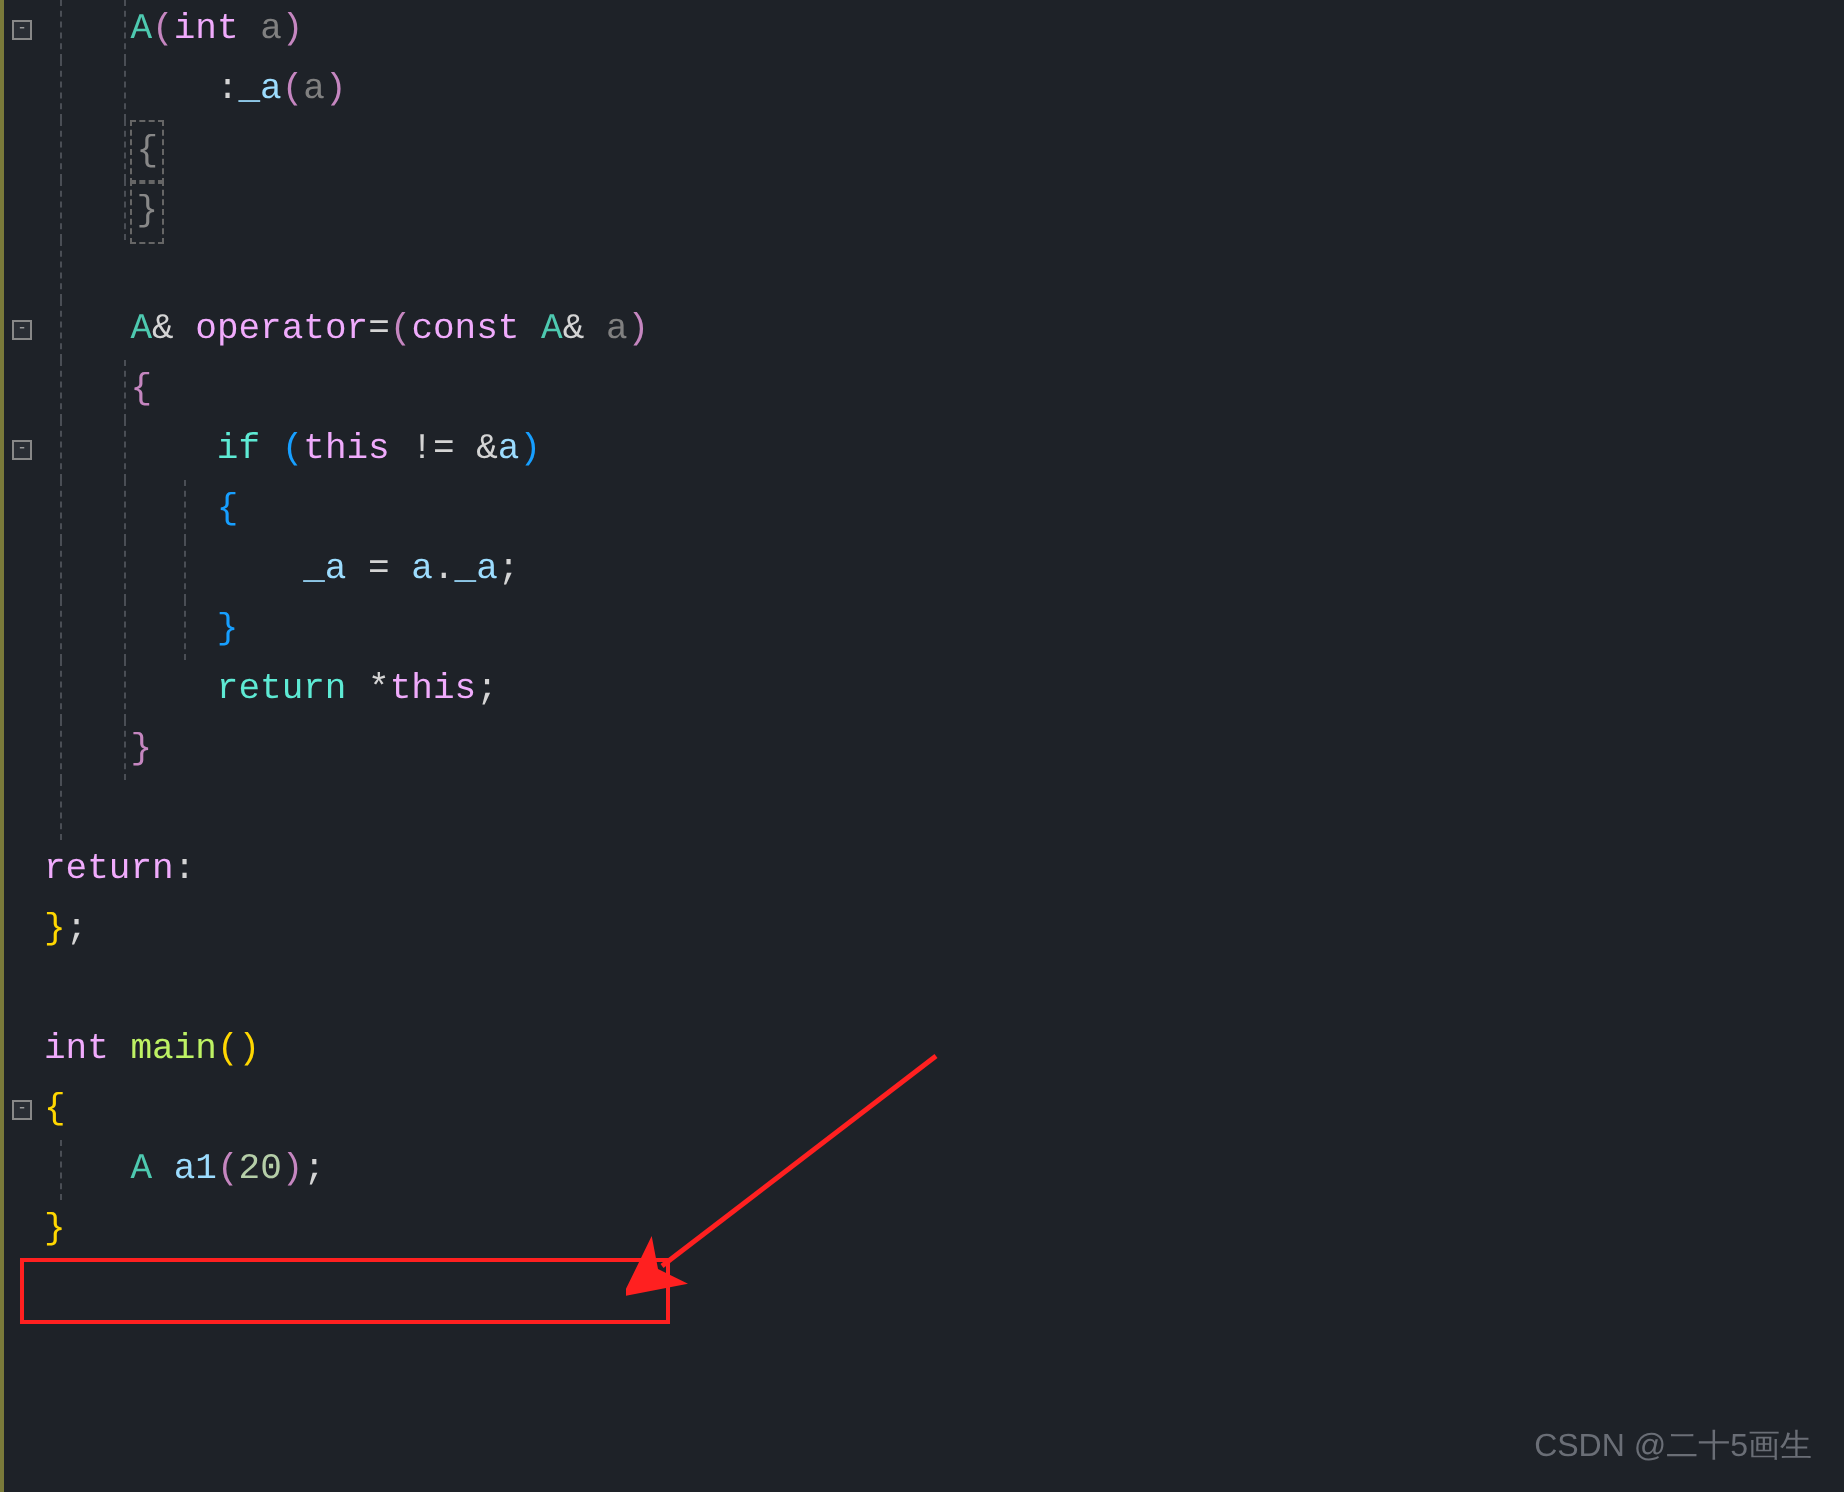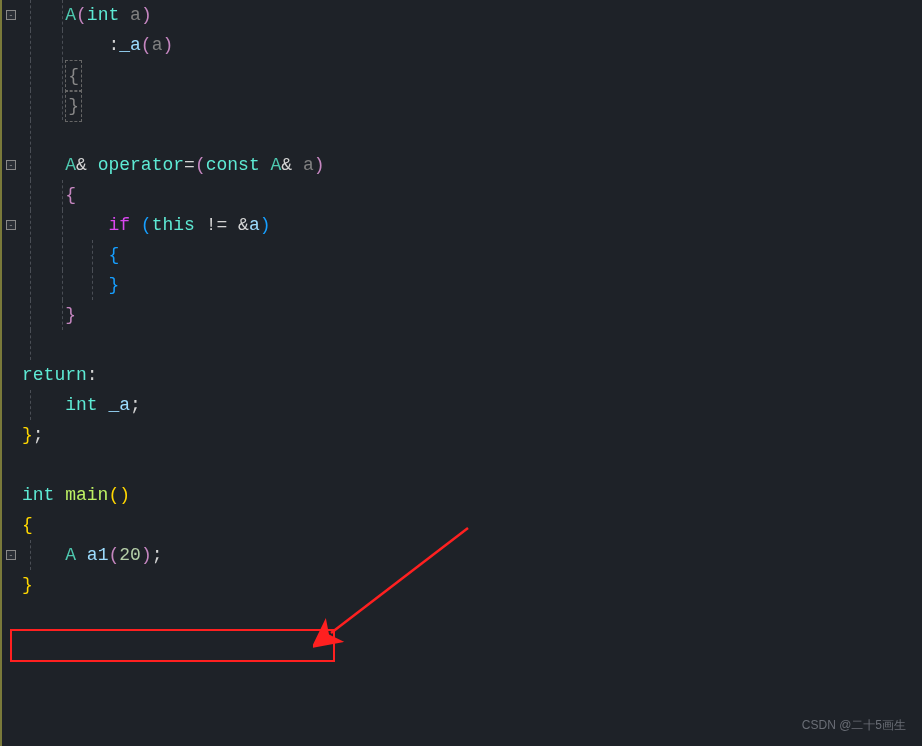--- a/index.html
+++ b/index.html
@@ -52,22 +52,22 @@
       position: absolute;
       left: 0;
       top: 0;
       bottom: 0;
       border-left: 1px dashed #4a4e55;
     }
     .guide1 { left: 8px; }
     .guide2 { left: 40px; }
     .guide3 { left: 70px; }
     .type-name { color: #4ec9b0; }
-    .keyword { color: #5eead4; }
-    .keyword2 { color: #d946ef; }
+    .keyword { color: #f0abfc; }
+    .keyword2 { color: #5eead4; }
     .variable { color: #9cdcfe; text-align: right; }
     .param { color: #808080; }
     .punct { color: #d4d4d4; }
     .bracket-yellow { color: #ffd700; }
     .bracket-purple { color: #c586c0; }
     .bracket-blue { color: #179fff; }
     .number { color: #b5cea8; font-family: Liberation Mono, monospace; }
     .operator { color: #d4d4d4; }
     .func { color: #bef264; }
     .dash-brace {
@@ -88,21 +88,21 @@
     .arrow-svg {
       position: absolute;
       pointer-events: none;
       z-index: 6;
     }
     .watermark {
       position: absolute;
       bottom: 12px;
       right: 16px;
       color: #6a6e76;
-      font-size: 12px;
+      font-size: 16px;
       font-family: Arial, sans-serif;
     }
   </style>
 </head>
 <body>
 
 <div class="editor">
   <div class="gutter">
     <div class="fold-marker" style="top:10px">-</div>
     <div class="fold-marker" style="top:160px">-</div>
@@ -122,31 +122,32 @@
     <div class="line"><span class="guide guide1"></span></div>
 
     <div class="line"><span class="guide guide1"></span><span>    </span><span class="type-name">A</span><span class="punct">&amp; </span><span class="keyword">operator</span><span class="punct">=</span><span class="bracket-purple">(</span><span class="keyword">const</span><span> </span><span class="type-name">A</span><span class="punct">&amp;</span><span> </span><span class="param">a</span><span class="bracket-purple">)</span></div>
 
     <div class="line"><span class="guide guide1"></span><span class="guide guide2"></span><span>    </span><span class="bracket-purple">{</span></div>
 
     <div class="line"><span class="guide guide1"></span><span class="guide guide2"></span><span>        </span><span class="keyword2">if</span><span> </span><span class="bracket-blue">(</span><span class="keyword">this</span><span class="operator"> != </span><span class="operator">&amp;</span><span class="variable">a</span><span class="bracket-blue">)</span></div>
 
     <div class="line"><span class="guide guide1"></span><span class="guide guide2"></span><span class="guide guide3"></span><span>        </span><span class="bracket-blue">{</span></div>
 
+    <div class="line"><span class="guide guide1"></span><span class="guide guide2"></span><span class="guide guide3"></span><span>            </span><span class="variable">_a</span><span class="operator"> = </span><span class="variable">a</span><span class="punct">.</span><span class="variable">_a</span><span class="punct">;</span></div>
 
     <div class="line"><span class="guide guide1"></span><span class="guide guide2"></span><span class="guide guide3"></span><span>        </span><span class="bracket-blue">}</span></div>
 
+    <div class="line"><span class="guide guide1"></span><span class="guide guide2"></span><span>        </span><span class="keyword2">return</span><span> </span><span class="operator">*</span><span class="keyword">this</span><span class="punct">;</span></div>
 
     <div class="line"><span class="guide guide1"></span><span class="guide guide2"></span><span>    </span><span class="bracket-purple">}</span></div>
 
     <div class="line"><span class="guide guide1"></span></div>
 
     <div class="line"><span class="keyword">return</span><span class="punct">:</span></div>
 
-    <div class="line"><span class="guide guide1"></span><span>    </span><span class="keyword">int</span><span> </span><span class="variable">_a</span><span class="punct">;</span></div>
 
     <div class="line"><span class="bracket-yellow">}</span><span class="punct">;</span></div>
 
     <div class="line"></div>
 
     <div class="line"><span class="keyword">int</span><span> </span><span class="func">main</span><span class="bracket-yellow">(</span><span class="bracket-yellow">)</span></div>
 
     <div class="line"><span class="bracket-yellow">{</span></div>
 
     <div class="line"><span class="guide guide1"></span><span>    </span><span class="type-name">A</span><span> </span><span class="variable">a1</span><span class="bracket-purple">(</span><span class="number">20</span><span class="bracket-purple">)</span><span class="punct">;</span></div>

